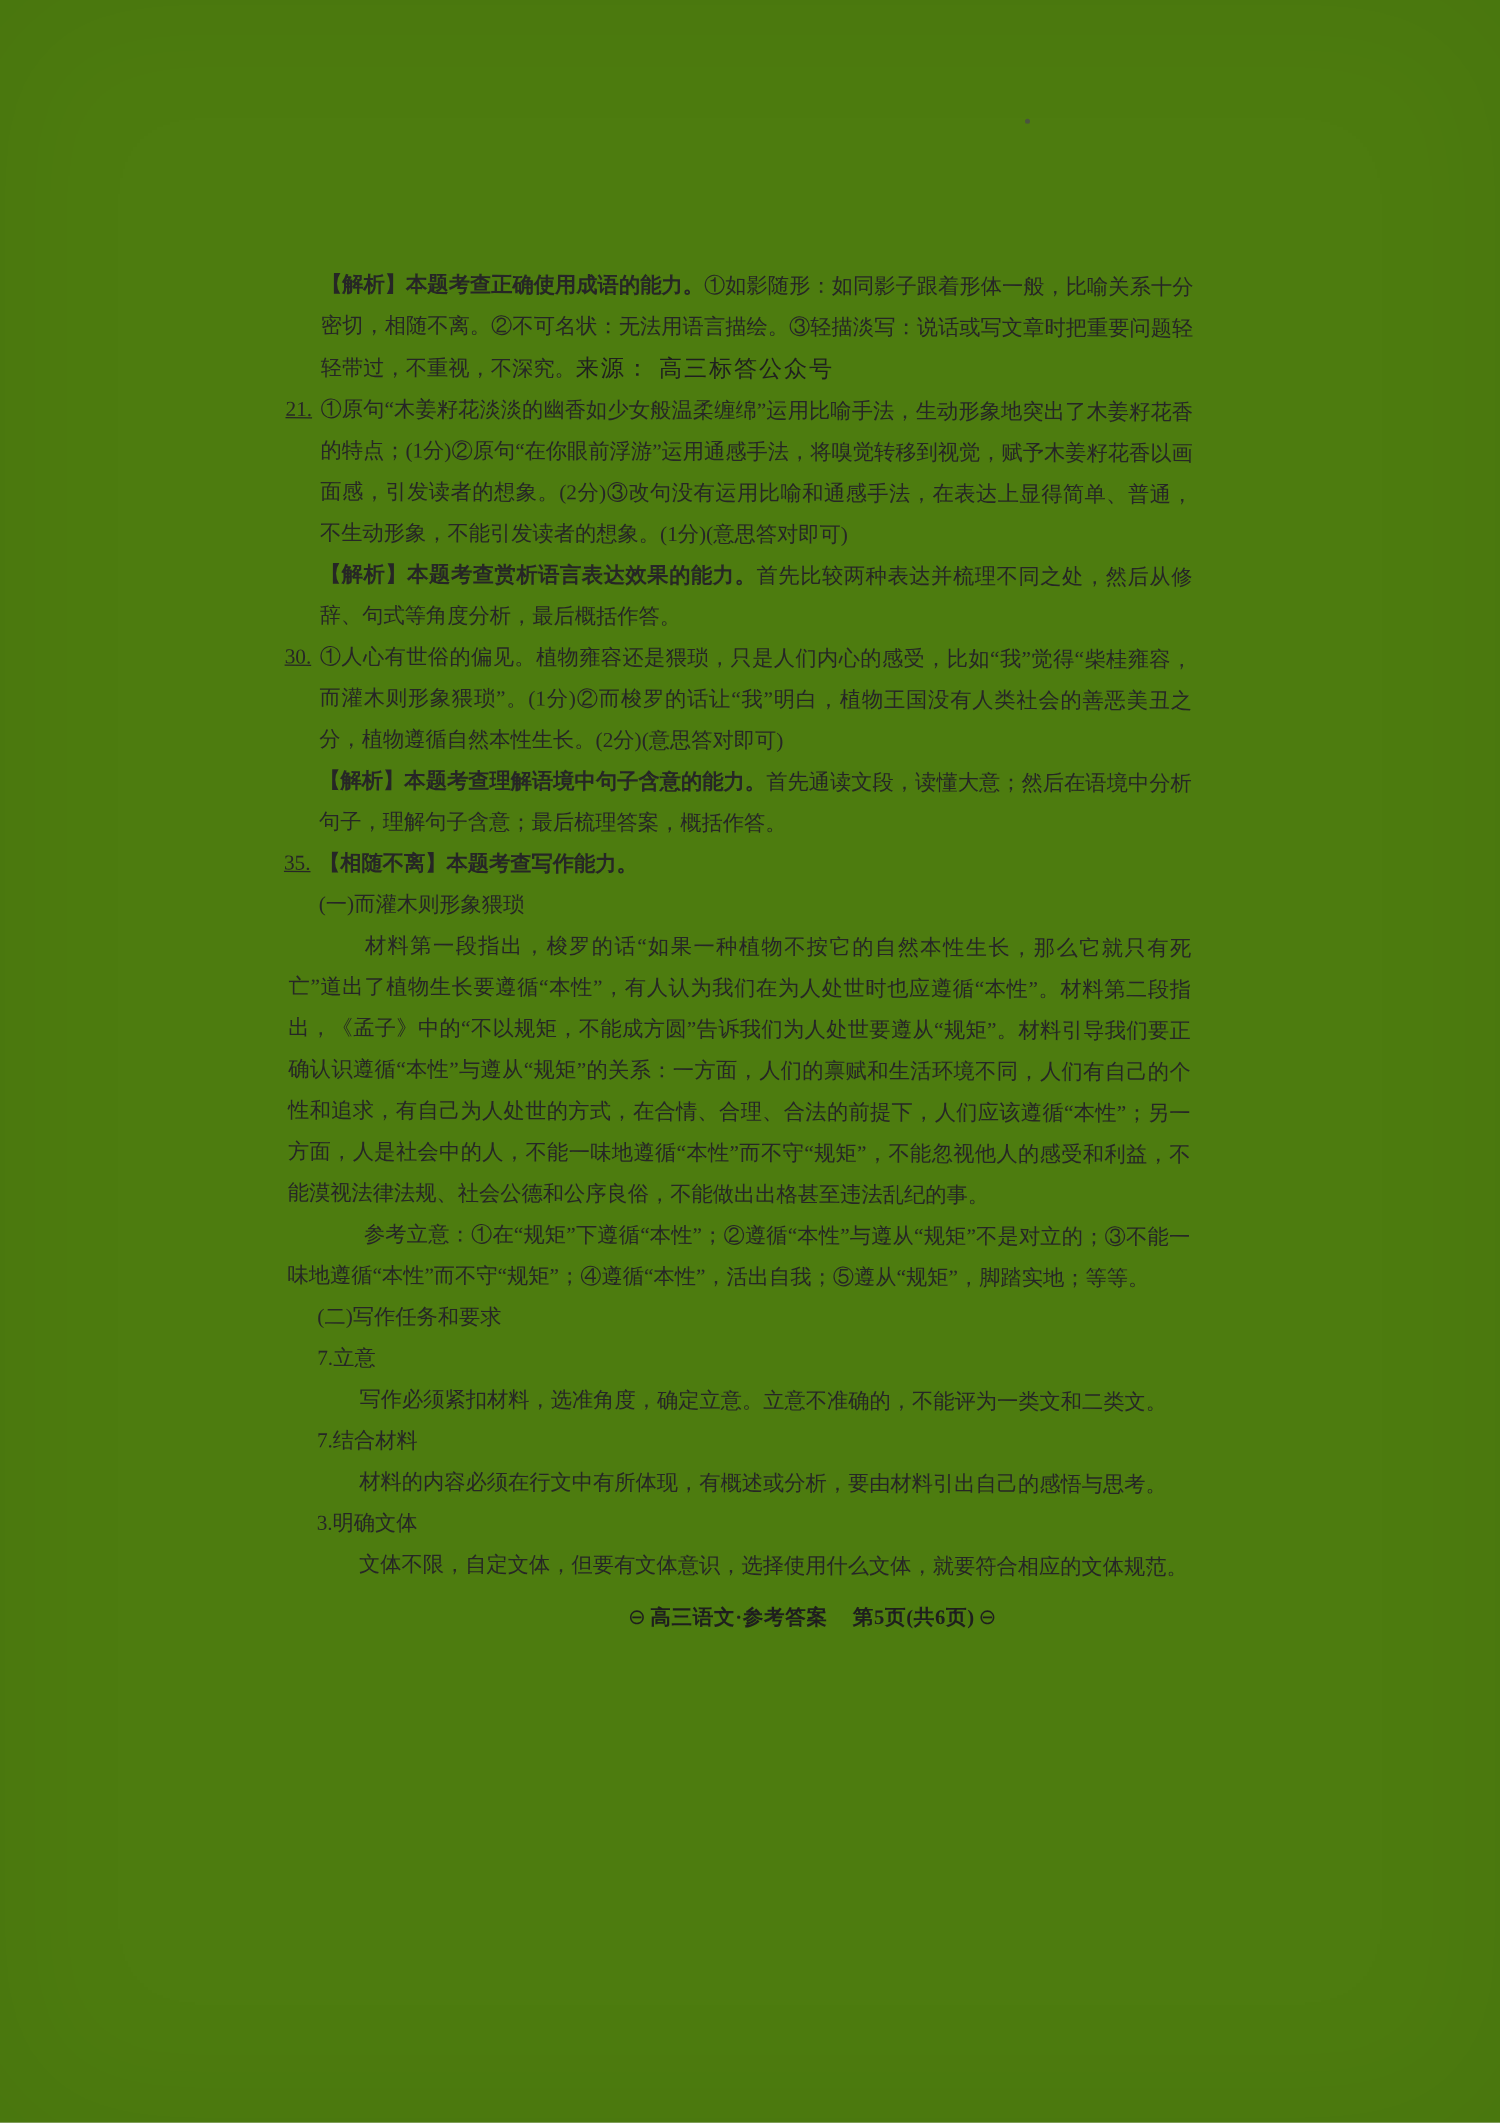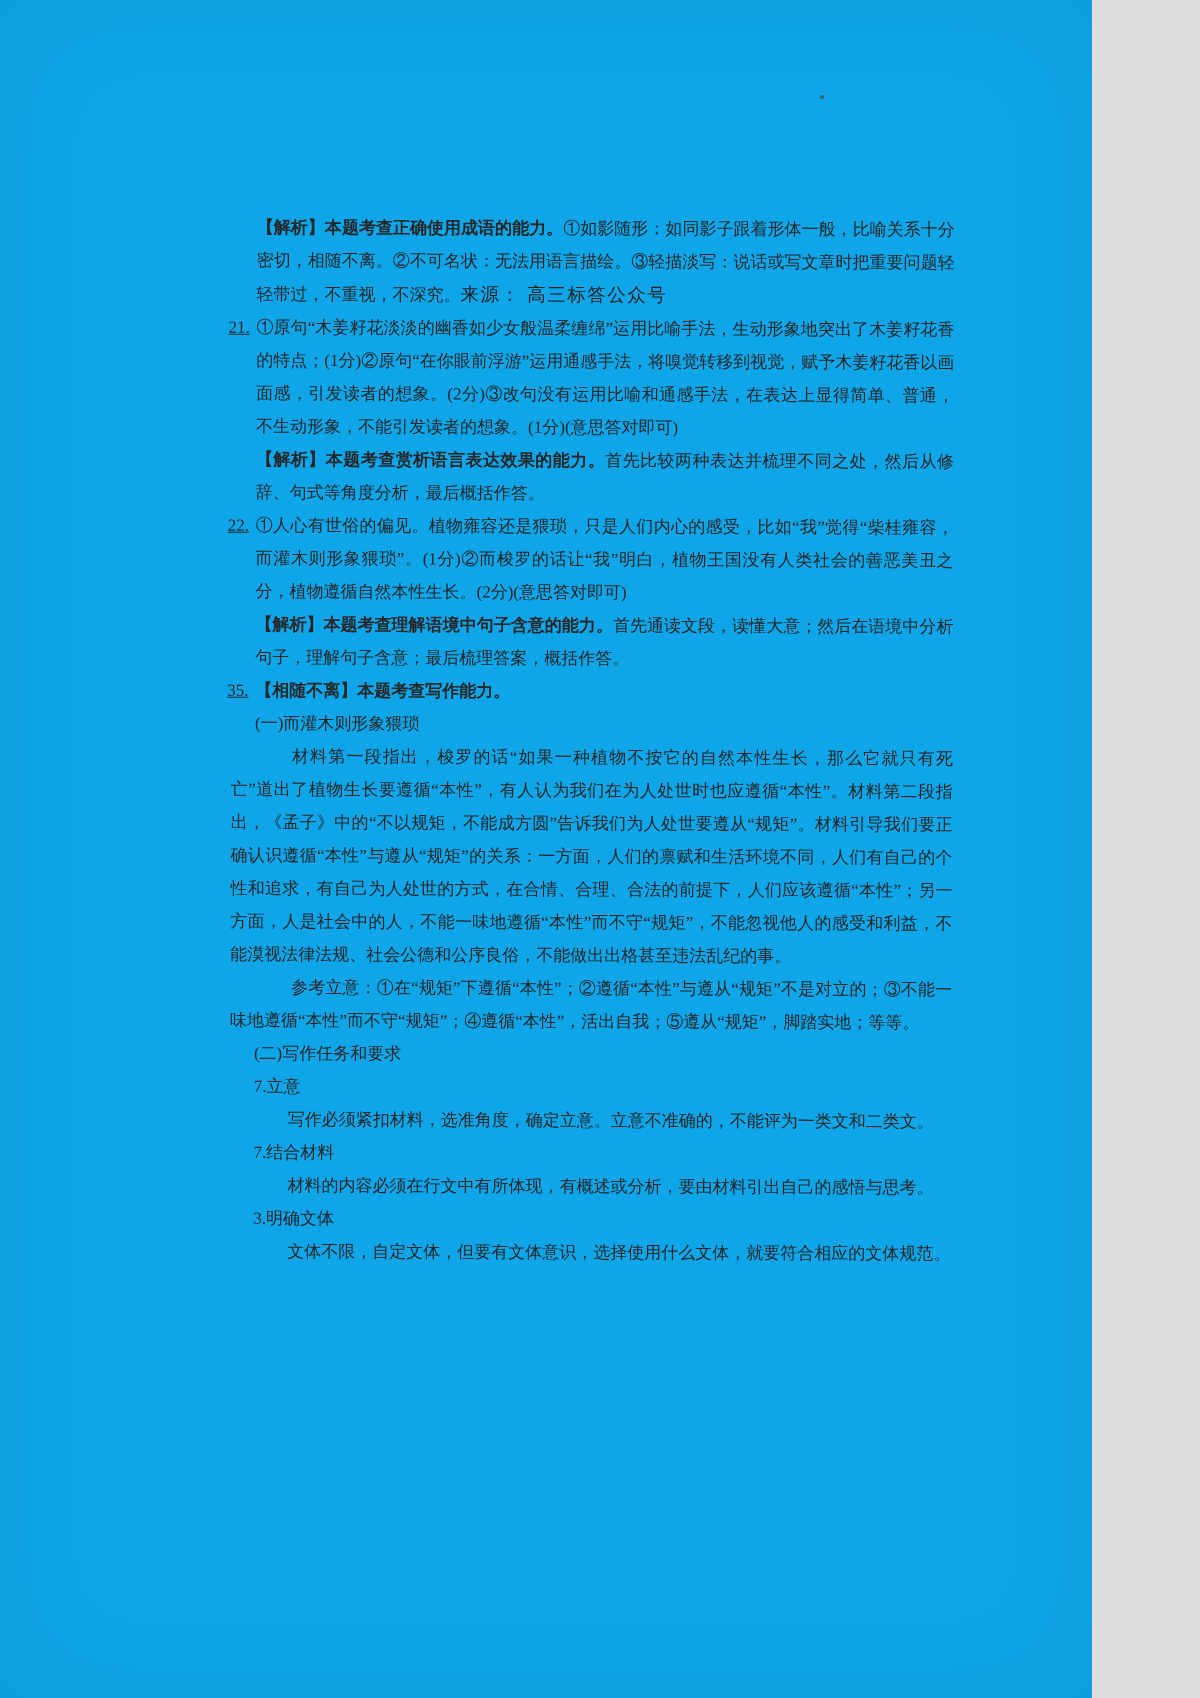--- a/index.html
+++ b/index.html
@@ -2,23 +2,23 @@
 <html><head>
 <meta charset="utf-8">
 <style>
   html,body{margin:0;padding:0;}
   body{
     width:1200px;height:1698px;
     background:#dddddb;
     font-family:"Liberation Serif","DejaVu Serif",serif;
   }
   .paper{
-    position:relative;width:1092px;height:1698px;overflow:hidden;
+    position:relative;width:1200px;height:1698px;overflow:hidden;
     background:radial-gradient(ellipse at 50% 42%, #f7f7f4 55%, #ededе9 100%);
-    background-color:#0ea5e9;
+    background-color:#4d7c0f;
     box-shadow:inset 0 0 130px rgba(0,0,0,0.06);
   }
   .content{
     position:absolute;left:255px;top:212px;width:698px;
     color:#262626;font-size:17px;line-height:33px;
     text-align:justify;
     transform:rotate(0.2deg);
     transform-origin:50% 50%;
   }
   .block{position:relative;}
@@ -49,28 +49,31 @@
 </head>
 <body>
 
 <div class="paper">
   <div class="speck"></div>
 
   <div class="content">
       <div class="block"><span class="bold">【解析】本题考查正确使用成语的能力。</span><span>①如影随形：如同影子跟着形体一般，比喻关系十分密切，相随不离。②不可名状：无法用语言描绘。③轻描淡写：说话或写文章时把重要问题轻轻带过，不重视，不深究。</span><span class="source">来源： 高三标答公众号</span></div>
       <div class="block"><span class="num">21.</span><span>①原句“木姜籽花淡淡的幽香如少女般温柔缠绵”运用比喻手法，生动形象地突出了木姜籽花香的特点；(1分)②原句“在你眼前浮游”运用通感手法，将嗅觉转移到视觉，赋予木姜籽花香以画面感，引发读者的想象。(2分)③改句没有运用比喻和通感手法，在表达上显得简单、普通，不生动形象，不能引发读者的想象。(1分)(意思答对即可)</span></div>
       <div class="block"><span class="bold">【解析】本题考查赏析语言表达效果的能力。</span><span>首先比较两种表达并梳理不同之处，然后从修辞、句式等角度分析，最后概括作答。</span></div>
-      <div class="block"><span class="num">22.</span><span>①人心有世俗的偏见。植物雍容还是猥琐，只是人们内心的感受，比如“我”觉得“柴桂雍容，而灌木则形象猥琐”。(1分)②而梭罗的话让“我”明白，植物王国没有人类社会的善恶美丑之分，植物遵循自然本性生长。(2分)(意思答对即可)</span></div>
+      <div class="block"><span class="num">30.</span><span>①人心有世俗的偏见。植物雍容还是猥琐，只是人们内心的感受，比如“我”觉得“柴桂雍容，而灌木则形象猥琐”。(1分)②而梭罗的话让“我”明白，植物王国没有人类社会的善恶美丑之分，植物遵循自然本性生长。(2分)(意思答对即可)</span></div>
       <div class="block"><span class="bold">【解析】本题考查理解语境中句子含意的能力。</span><span>首先通读文段，读懂大意；然后在语境中分析句子，理解句子含意；最后梳理答案，概括作答。</span></div>
       <div class="block"><span class="num">35.</span><span class="bold">【相随不离】本题考查写作能力。</span></div>
       <div class="block"><span>(一)而灌木则形象猥琐</span></div>
       <div class="block wide ti"><span>材料第一段指出，梭罗的话“如果一种植物不按它的自然本性生长，那么它就只有死亡”道出了植物生长要遵循“本性”，有人认为我们在为人处世时也应遵循“本性”。材料第二段指出，《孟子》中的“不以规矩，不能成方圆”告诉我们为人处世要遵从“规矩”。材料引导我们要正确认识遵循“本性”与遵从“规矩”的关系：一方面，人们的禀赋和生活环境不同，人们有自己的个性和追求，有自己为人处世的方式，在合情、合理、合法的前提下，人们应该遵循“本性”；另一方面，人是社会中的人，不能一味地遵循“本性”而不守“规矩”，不能忽视他人的感受和利益，不能漠视法律法规、社会公德和公序良俗，不能做出出格甚至违法乱纪的事。</span></div>
       <div class="block wide ti"><span>参考立意：①在“规矩”下遵循“本性”；②遵循“本性”与遵从“规矩”不是对立的；③不能一味地遵循“本性”而不守“规矩”；④遵循“本性”，活出自我；⑤遵从“规矩”，脚踏实地；等等。</span></div>
       <div class="block"><span>(二)写作任务和要求</span></div>
       <div class="block"><span>7.立意</span></div>
       <div class="block ti2"><span>写作必须紧扣材料，选准角度，确定立意。立意不准确的，不能评为一类文和二类文。</span></div>
       <div class="block"><span>7.结合材料</span></div>
       <div class="block ti2"><span>材料的内容必须在行文中有所体现，有概述或分析，要由材料引出自己的感悟与思考。</span></div>
       <div class="block"><span>3.明确文体</span></div>
       <div class="block ti2"><span>文体不限，自定文体，但要有文体意识，选择使用什么文体，就要符合相应的文体规范。</span></div>
     </div>
 
+  <div class="footer">
+    <span class="sym">⊖</span><span>高三语文·参考答案</span><span class="gap"></span><span>第5页(共6页)</span><span class="sym">⊖</span>
+  </div>
 </div>
 
 </body></html>

